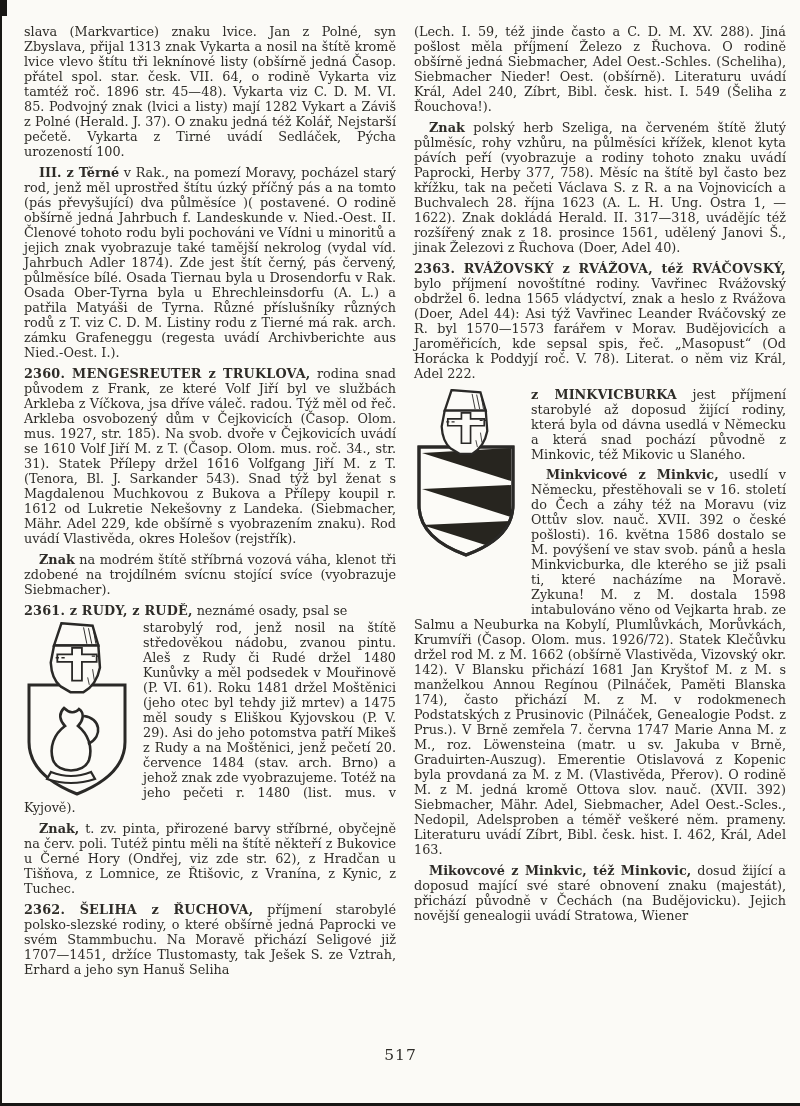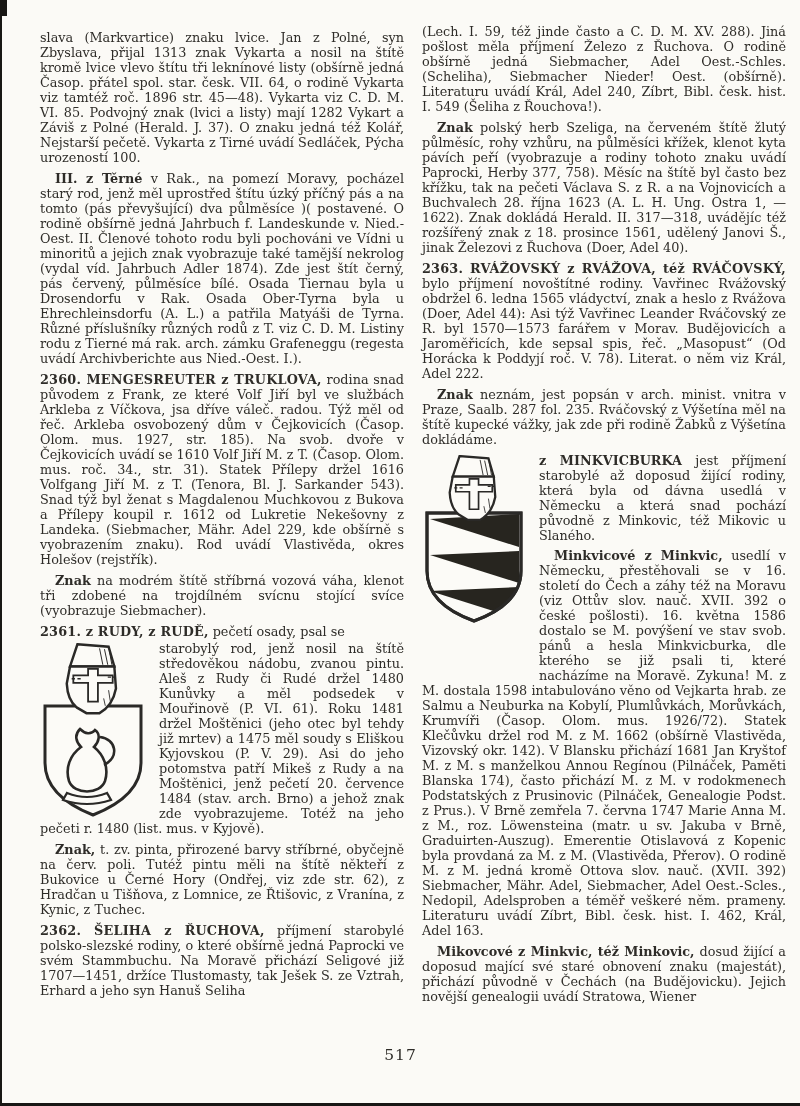--- a/index.html
+++ b/index.html
@@ -2,21 +2,21 @@
 <html lang="cs"><head>
 <meta charset="utf-8">
 <style>
   html,body{margin:0;padding:0;background:#e8e6e0;}
   .page{
     position:relative;width:800px;height:1106px;overflow:hidden;
     background:var(--paper,#fbfaf6);
     color:var(--ink,#2e2c28);
     font-family:"DejaVu Serif", serif;
   }
-  .content{display:flex;gap:18px;padding:24px 14px 0 40px;align-items:center;}
+  .content{display:flex;gap:18px;padding:24px 14px 0 24px;}
   .col{width:374px;text-align:justify;font-size:12.8px;line-height:15px;}
   .para{margin:0 0 6px 0;}
   .indent{text-indent:15px;}
   .gap{margin-top:6px;}
   .lead{font-weight:bold;}
   .entry-lead{font-weight:bold;letter-spacing:.2px;}
   .entry-body::after{content:"";display:block;clear:both;}
   .illus{float:left;margin:2px 13px 2px 0;}
   .pagenum{
     position:absolute;left:1px;right:0;top:1046px;text-align:center;
@@ -36,21 +36,21 @@
     <div class="col">
 
       <p class="para"><span class="lead"></span><span>slava (Markvartice) znaku lvice. Jan z Polné, syn Zbyslava, přijal 1313 znak Vykarta a nosil na štítě kromě lvice vlevo štítu tři leknínové listy (obšírně jedná Časop. přátel spol. star. česk. VII. 64, o rodině Vykarta viz tamtéž roč. 1896 str. 45—48). Vykarta viz C. D. M. VI. 85. Podvojný znak (lvici a listy) mají 1282 Vykart a Záviš z Polné (Herald. J. 37). O znaku jedná též Kolář, Nejstarší pečetě. Vykarta z Tirné uvádí Sedláček, Pýcha urozeností 100.</span></p>
 
       <p class="para indent gap"><span class="lead">III. z Těrné</span><span> v Rak., na pomezí Moravy, pocházel starý rod, jenž měl uprostřed štítu úzký příčný pás a na tomto (pás převyšující) dva půlměsíce )( postavené. O rodině obšírně jedná Jahrbuch f. Landeskunde v. Nied.-Oest. II. Členové tohoto rodu byli pochováni ve Vídni u minoritů a jejich znak vyobrazuje také tamější nekrolog (vydal víd. Jahrbuch Adler 1874). Zde jest štít černý, pás červený, půlměsíce bílé. Osada Tiernau byla u Drosendorfu v Rak. Osada Ober-Tyrna byla u Ehrechleinsdorfu (A. L.) a patřila Matyáši de Tyrna. Různé příslušníky různých rodů z T. viz C. D. M. Listiny rodu z Tierné má rak. arch. zámku Grafeneggu (regesta uvádí Archivberichte aus Nied.-Oest. I.).</span></p>
 
       <p class="para gap"><span class="entry-lead">2360. MENGESREUTER z TRUKLOVA,</span><span> rodina snad původem z Frank, ze které Volf Jiří byl ve službách Arkleba z Víčkova, jsa dříve váleč. radou. Týž měl od řeč. Arkleba osvobozený dům v Čejkovicích (Časop. Olom. mus. 1927, str. 185). Na svob. dvoře v Čejkovicích uvádí se 1610 Volf Jiří M. z T. (Časop. Olom. mus. roč. 34., str. 31). Statek Přílepy držel 1616 Volfgang Jiří M. z T. (Tenora, Bl. J. Sarkander 543). Snad týž byl ženat s Magdalenou Muchkovou z Bukova a Přílepy koupil r. 1612 od Lukretie Nekešovny z Landeka. (Siebmacher, Mähr. Adel 229, kde obšírně s vyobrazením znaku). Rod uvádí Vlastivěda, okres Holešov (rejstřík).</span></p>
 
       <p class="para indent"><span class="lead">Znak</span><span> na modrém štítě stříbrná vozová váha, klenot tři zdobené na trojdílném svícnu stojící svíce (vyobrazuje Siebmacher).</span></p>
 
-      <p class="para gap" style="margin-bottom:2px"><span class="entry-lead">2361. z RUDY, z RUDĚ,</span><span> pečetí osady, psal se</span></p>
+      <p class="para gap" style="margin-bottom:2px"><span class="entry-lead">2361. z RUDY, z RUDĚ,</span><span> neznámé osady, psal se</span></p>
 
       <div class="entry-body">
         <svg class="illus" width="106" height="176" viewBox="0 0 106 176" role="img" aria-label="helm and shield with jug">
           <defs>
             <g id="great-helm">
               <path d="M31,4 L69,7 L76,31 L22,31 Z" fill="#fcfbf7" stroke="#2a2927" stroke-width="3"></path>
               <path d="M58,9 L62,29 M64,10 L68,29 M70,12 L73,29" stroke="#2a2927" stroke-width="1.2" fill="none"></path>
               <path d="M22,31 L18,52 Q19,72 30,81 L42,88 L58,88 Q74,79 78,58 L76,31 Z" fill="#fcfbf7" stroke="#2a2927" stroke-width="3"></path>
               <path d="M44,34 h12 v8 h18 v9 h-18 v23 h-12 v-23 h-18 v-9 h18 z" fill="#fcfbf7" stroke="#2a2927" stroke-width="2.2"></path>
               <path d="M24,46 h4 M31,46 h4 M68,44 h4 M74,44 h3" stroke="#2a2927" stroke-width="1.6"></path>
@@ -73,21 +73,20 @@
     </div>
 
     <div class="col">
 
       <p class="para"><span class="lead"></span><span>(Lech. I. 59, též jinde často a C. D. M. XV. 288). Jiná pošlost měla příjmení Železo z Řuchova. O rodině obšírně jedná Siebmacher, Adel Oest.-Schles. (Scheliha), Siebmacher Nieder! Oest. (obšírně). Literaturu uvádí Král, Adel 240, Zíbrt, Bibl. česk. hist. I. 549 (Šeliha z Řouchova!).</span></p>
 
       <p class="para indent"><span class="lead">Znak</span><span> polský herb Szeliga, na červeném štítě žlutý půlměsíc, rohy vzhůru, na půlměsíci křížek, klenot kyta pávích peří (vyobrazuje a rodiny tohoto znaku uvádí Paprocki, Herby 377, 758). Měsíc na štítě byl často bez křížku, tak na pečeti Václava S. z R. a na Vojnovicích a Buchvalech 28. října 1623 (A. L. H. Ung. Ostra 1, —1622). Znak dokládá Herald. II. 317—318, uvádějíc též rozšířený znak z 18. prosince 1561, udělený Janovi Š., jinak Železovi z Řuchova (Doer, Adel 40).</span></p>
 
       <p class="para gap"><span class="entry-lead">2363. RVÁŽOVSKÝ z RVÁŽOVA, též RVÁČOVSKÝ,</span><span> bylo příjmení novoštítné rodiny. Vavřinec Rvážovský obdržel 6. ledna 1565 vládyctví, znak a heslo z Rvážova (Doer, Adel 44): Asi týž Vavřinec Leander Rváčovský ze R. byl 1570—1573 farářem v Morav. Budějovicích a Jaroměřicích, kde sepsal spis, řeč. „Masopust“ (Od Horácka k Poddyjí roč. V. 78). Literat. o něm viz Král, Adel 222.</span></p>
 
-      <p class="para indent"><span class="lead">Znak</span><span> neznám, jest popsán v arch. minist. vnitra v Praze, Saalb. 287 fol. 235. Rváčovský z Výšetína měl na štítě kupecké vážky, jak zde při rodině Žabků z Výšetína dokládáme.</span></p>
 
 
       <div class="entry-body">
         <svg class="illus" width="104" height="226" viewBox="0 0 104 226" role="img" aria-label="helm and shield with three black wedges">
           <defs>
             <clipPath id="minkvic-shield-clip">
               <path d="M5,58 L99,58 L99,116 Q99,149 52,166 Q5,149 5,116 Z"></path>
             </clipPath>
           </defs>
           <path d="M5,58 L99,58 L99,116 Q99,149 52,166 Q5,149 5,116 Z" fill="#fcfbf7" stroke="#2a2927" stroke-width="3"></path>

